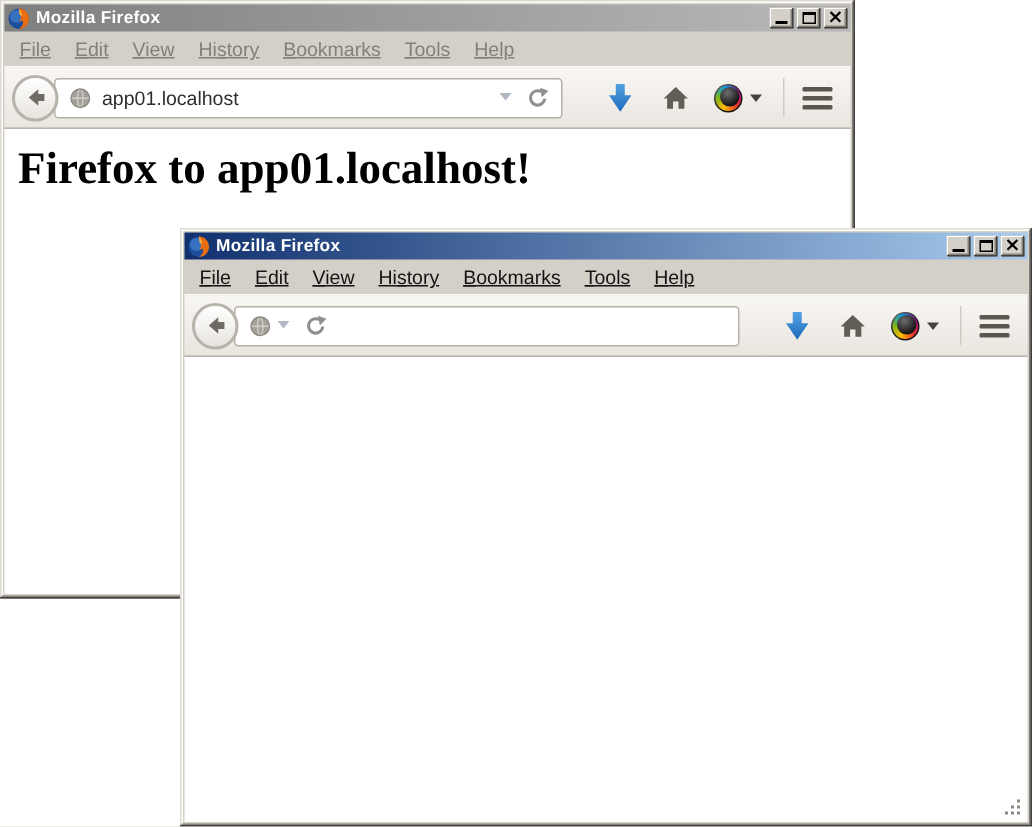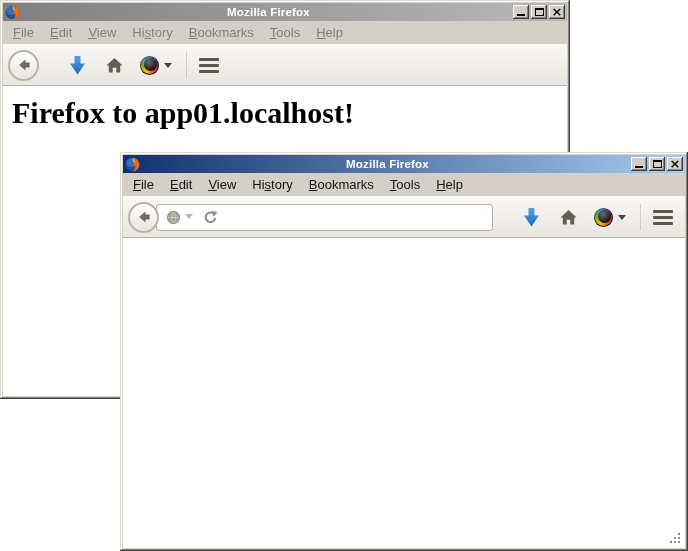--- a/index.html
+++ b/index.html
@@ -24,21 +24,20 @@
       inset -2px -2px 0 #87837b,
       inset 2px 2px 0 #ffffff;
   }
   .win1 { left: 0; top: 0; width: 570px; height: 399px; z-index: 1; }
   .win2 { left: 120px; top: 152px; width: 568px; height: 399px; z-index: 2; }
 
   .titlebar {
     height: 18px; flex: 0 0 18px;
     display: flex; align-items: center;
     padding: 0 2px 0 2px;
-    text-align: center;
   }
   .win-active  .titlebar { background: linear-gradient(to right, #10316e, #a8cbee); }
   .win-inactive .titlebar { background: linear-gradient(to right, #7f7f7f, #b9b9b9); }
   .title-text {
     color: #ffffff; font-weight: bold; font-size: 11.5px;
     margin-left: 4px; flex: 1; white-space: nowrap; letter-spacing: .2px;
   }
   .win-buttons { display: flex; gap: 2px; }
   .win-btn {
     width: 16px; height: 14px; background: #d4d0c8;
@@ -47,21 +46,21 @@
   }
   .win-btn.min { align-items: flex-end; padding-bottom: 3px; }
   .glyph-min { width: 8px; height: 2px; background: #000; }
   .glyph-max { width: 9px; height: 8px; border: 1px solid #000; border-top-width: 2px; }
   .glyph-close { font-size: 13px; font-weight: bold; color: #000; line-height: 10px; margin-top: -1px; font-family: "DejaVu Sans", sans-serif; }
 
   
   .menubar {
     height: 23px; flex: 0 0 23px;
     display: flex; align-items: center;
-    font-size: 13px; padding-left: 2px;
+    font-size: 13px; padding-left: 2px; text-decoration: underline;
   }
   .win-active  .menubar { color: #141414; }
   .win-inactive .menubar { color: #82807a; }
   .menu-item { padding: 2px 8px; white-space: nowrap; }
   .accel { text-decoration: underline; }
 
   
   .toolbar {
     height: 42px; flex: 0 0 42px;
     background: linear-gradient(#f9f7f4, #e9e6e0);
@@ -147,20 +146,33 @@
     <div class="menu-item"><span>Hi</span><span class="accel">s</span><span>tory</span></div>
     <div class="menu-item"><span></span><span class="accel">B</span><span>ookmarks</span></div>
     <div class="menu-item"><span></span><span class="accel">T</span><span>ools</span></div>
     <div class="menu-item"><span></span><span class="accel">H</span><span>elp</span></div>
   </div>
 
   <div class="toolbar">
     <div class="back-btn">
       <svg width="16" height="16" viewBox="0 0 16 16">
         <path d="M9.5 2.5 L3.2 8 L9.5 13.5 L9.5 10.4 L13.6 10.4 L13.6 5.6 L9.5 5.6 Z" fill="#6e6b64"></path>
+      </svg>
+    </div>
+    <div class="url-bar">
+      <svg width="15" height="15" viewBox="0 0 16 16">
+        <circle cx="8" cy="8" r="6.6" fill="#a5a19a"></circle>
+        <path d="M1.4 8 H14.6 M8 1.4 C10.6 3.4 10.6 12.6 8 14.6 M8 1.4 C5.4 3.4 5.4 12.6 8 14.6" stroke="#d2cfc9" stroke-width="1" fill="none"></path>
+        <circle cx="8" cy="8" r="6.6" fill="none" stroke="#8d8982"></circle>
+      </svg>
+      <span class="url-text">app01.localhost</span>
+      <div class="url-caret"></div>
+      <svg width="15" height="15" viewBox="0 0 16 16">
+        <path d="M13 8.3 A5.1 5.1 0 1 1 10.4 3.3" stroke="#8f8f8f" stroke-width="2.2" fill="none"></path>
+        <path d="M9.6 0.6 L15.6 2.6 L10.9 7.2 Z" fill="#8f8f8f"></path>
       </svg>
     </div>
     <div class="dl-arrow tb-gap-dl"></div>
     <svg class="tb-gap-home" width="17" height="17" viewBox="0 0 16 16">
       <path d="M8 1 L15.6 8.1 L13.4 8.1 L13.4 14.6 L9.7 14.6 L9.7 10 L6.3 10 L6.3 14.6 L2.6 14.6 L2.6 8.1 L0.4 8.1 Z" fill="#615e55"></path>
     </svg>
     <div class="search-wrap tb-gap-search">
       <div class="search-ball">
         <div class="search-ring"></div>
         <div class="search-core"></div>

